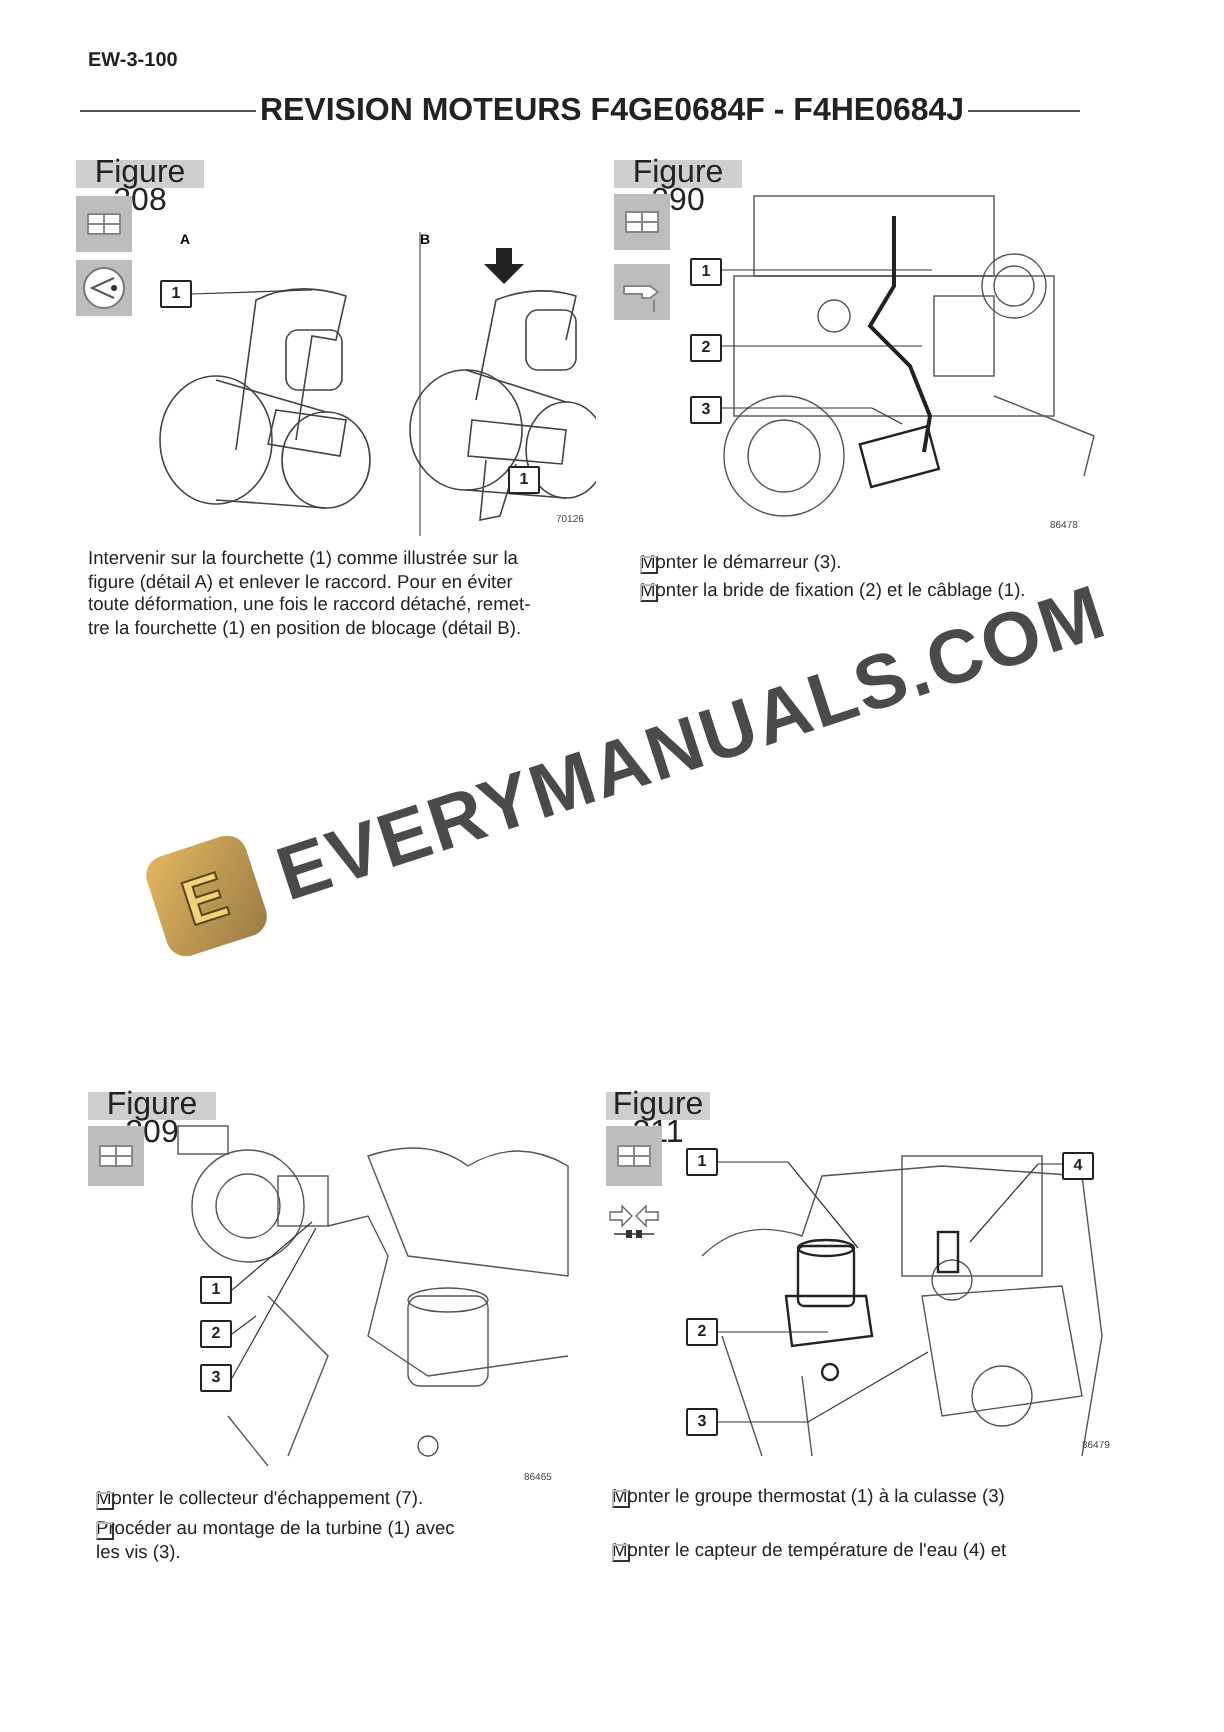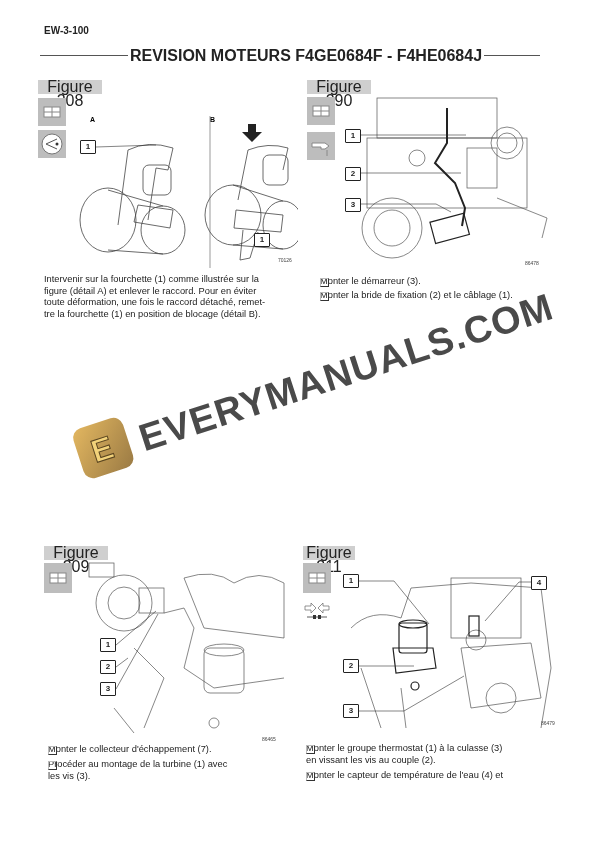--- a/index.html
+++ b/index.html
@@ -233,18 +233,17 @@
       <line x1="0" y1="90" x2="55" y2="90"></line>
       <polyline points="0,135 45,135 105,100"></polyline>
       <polyline points="172,6 160,6 126,45"></polyline>
     </g>
   </svg>
   <div class="img-code" style="left:238px;top:174px;">86479</div>
 </div>
 <div class="bullet" style="left:306px;top:743px;width:250px;">
   <span class="box"></span>
   <div>Monter le groupe thermostat (1) à la culasse (3)</div>
-  <div>en vissant les vis au couple (2).</div>
 </div>
 <div class="bullet" style="left:306px;top:770px;width:250px;">
   <span class="box"></span>
   <div>Monter le capteur de température de l'eau (4) et</div>
 </div>
 
 </body></html>

